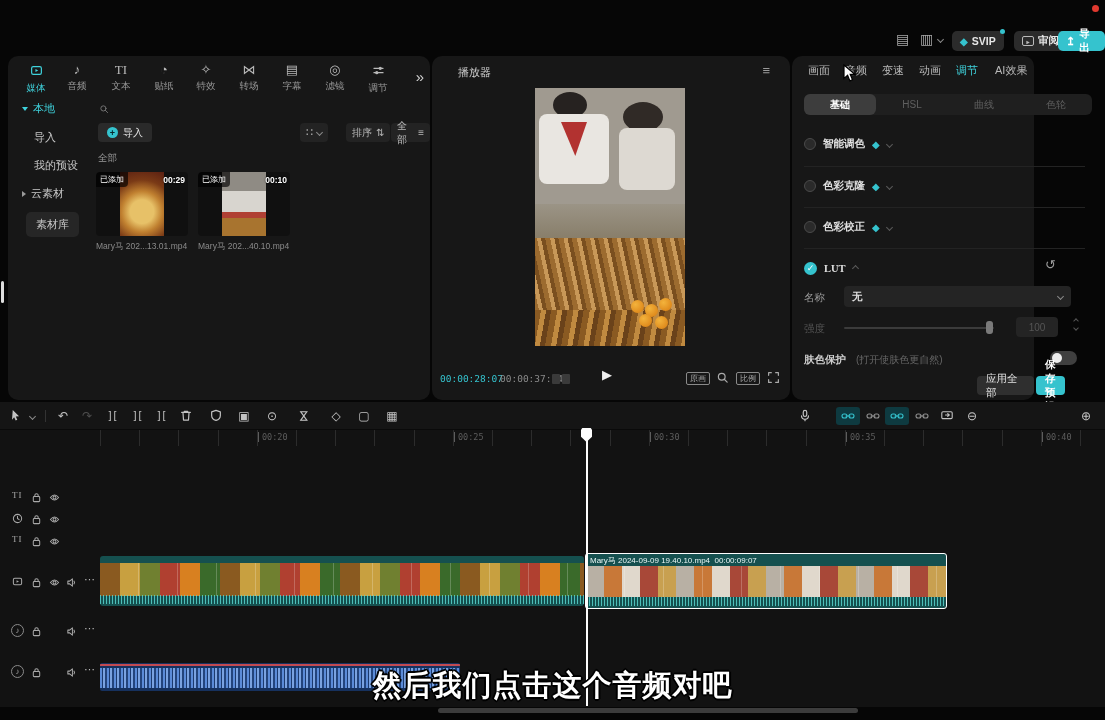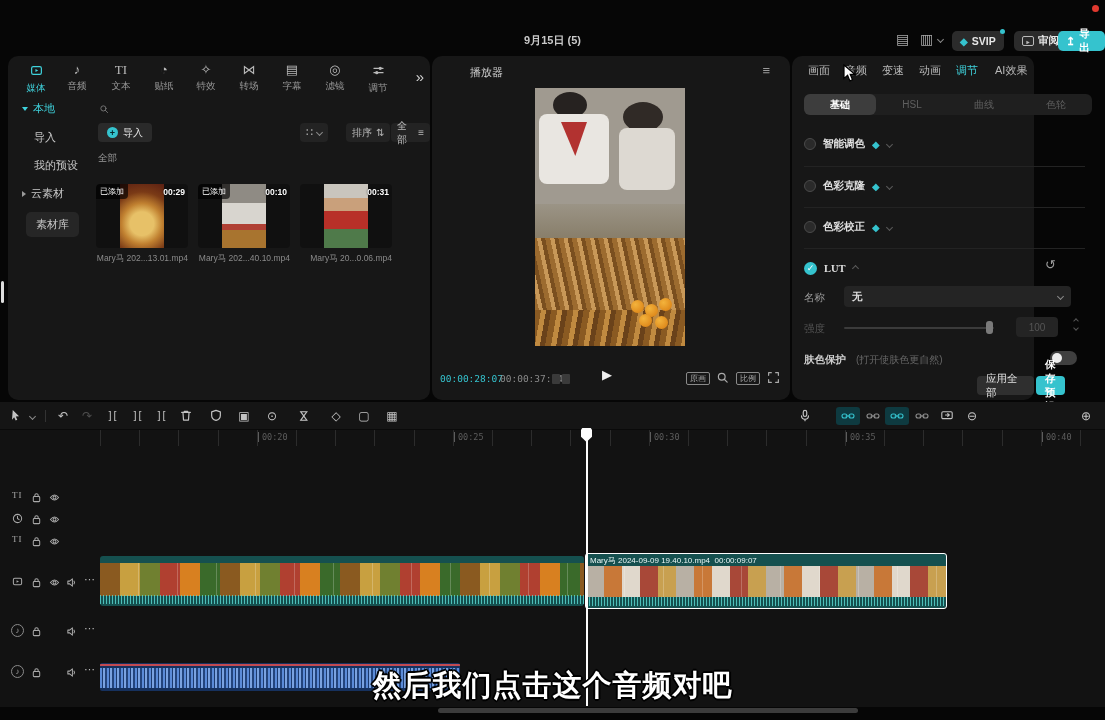--- a/index.html
+++ b/index.html
@@ -31,32 +31,32 @@
   .msb-caret{width:0;height:0;border-left:3.5px solid transparent;border-right:3.5px solid transparent;border-top:4.5px solid #3fd2dc;}
   .msb-caret.r{border-top:3.5px solid transparent;border-bottom:3.5px solid transparent;border-left:4.5px solid #9a9a9a;border-right:none;}
   .msb-pill{background:#262626;border-radius:5px;padding:5px 10px;}
   .search{position:absolute;left:86px;top:44px;width:338px;height:18px;background:#242424;border:none;border-radius:4px;color:#ddd;font-size:9.5px;padding:0 6px 0 20px;outline:none;}
   .search::placeholder{color:#666;}
   .search-mag{position:absolute;left:91px;top:48px;color:#777;}
   .import-btn{position:absolute;left:90px;top:67px;height:19px;background:#2a2a2a;border-radius:4px;display:flex;align-items:center;gap:5px;padding:0 9px;color:#e3e3e3;font-size:10px;}
   .plus-circle{width:11px;height:11px;border-radius:50%;background:#35c3ce;color:#06272b;font-size:9px;font-weight:bold;display:inline-flex;align-items:center;justify-content:center;}
   .ctl{position:absolute;top:67px;height:19px;display:flex;align-items:center;gap:4px;color:#b9b9b9;font-size:10px;background:#232323;border-radius:4px;padding:0 6px;}
   .sect-label{position:absolute;left:90px;top:96px;font-size:9.5px;color:#9a9a9a;}
-  .card{position:absolute;top:128px;width:92px;text-align:right;}
+  .card{position:absolute;top:116px;width:92px;}
   .card-img{position:relative;width:92px;height:64px;background:#101010;border-radius:4px;overflow:hidden;}
   .ph{position:absolute;left:24px;top:0;width:44px;height:64px;}
   .ph-pizza{background:radial-gradient(circle at 50% 62%,#e7c168 0 26%,#c08030 45%,#7a3a16 70%,#5a1f12 100%);}
   .ph-girl{background:linear-gradient(180deg,#8f8b84 0 30%,#d8d5cf 30% 62%,#b04034 62% 72%,#a8742f 72% 100%);}
   .ph-boy{background:linear-gradient(180deg,#c9c5bd 0 22%,#c9a07b 22% 42%,#b83028 42% 70%,#4f7a4a 70% 100%);}
   .badge{position:absolute;left:0;top:0;background:rgba(0,0,0,.65);color:#fff;font-size:8px;padding:2px 4px;border-radius:4px 0 4px 0;}
   .dur{position:absolute;right:3px;top:3px;color:#fff;font-size:8.5px;font-weight:bold;text-shadow:0 0 2px #000;}
   .card-name{margin-top:5px;font-size:8.5px;color:#8a8a8a;white-space:nowrap;overflow:hidden;}
   
   .center-panel{left:432px;top:56px;width:358px;height:344px;}
-  .ptitle{position:absolute;left:38px;top:9px;font-size:11px;color:#cfcfcf;}
+  .ptitle{position:absolute;left:26px;top:9px;font-size:11px;color:#cfcfcf;}
   .pmenu{position:absolute;right:20px;top:8px;font-size:13px;color:#9a9a9a;}
   .video{position:absolute;left:103px;top:32px;width:150px;height:258px;background:#a09a90;overflow:hidden;}
   .v-hair1{position:absolute;left:18px;top:4px;width:34px;height:26px;border-radius:50%;background:#262220;}
   .v-hair2{position:absolute;left:88px;top:14px;width:40px;height:30px;border-radius:50%;background:#302a26;}
   .v-shirt{position:absolute;left:4px;top:26px;width:70px;height:70px;border-radius:8px;background:#e9e6e1;}
   .v-shirt2{position:absolute;left:84px;top:40px;width:56px;height:62px;border-radius:8px;background:#ddd9d2;}
   .v-scarf{position:absolute;left:26px;top:34px;width:26px;height:34px;background:#b23230;clip-path:polygon(0 0,100% 0,55% 100%);}
   .v-counter{position:absolute;left:0;top:116px;width:150px;height:44px;background:linear-gradient(180deg,#9b9486 0,#837862 100%);}
   .v-skewers{position:absolute;left:0;top:150px;width:150px;height:78px;background:repeating-linear-gradient(78deg,#9c6b2f 0 5px,#c89858 5px 9px,#7a4f1f 9px 13px);}
   .v-front{position:absolute;left:0;top:222px;width:150px;height:36px;background:repeating-linear-gradient(100deg,#8a5a22 0 6px,#c08a40 6px 11px,#6a421a 11px 16px);}
@@ -187,21 +187,20 @@
       </symbol>
     <symbol id="s-pointer" viewBox="0 0 14 20">
         <path d="M1 1v13.5l3.6-3.2 2.3 5.6 2.6-1.1-2.3-5.4h4.6z" fill="#fff" stroke="#000" stroke-width="1.2"></path>
       </symbol>
   </defs>
 </svg>
 
 <div id="stage">
 
   <span class="abs rec-dot"></span>
-  <div class="abs win-title">9月15日 (5)</div>
 
   <span class="abs hdr-ic g" style="left:896px">▤</span>
   <span class="abs hdr-ic g" style="left:920px">▥</span>
   <span class="abs chev" style="left:938px;top:37px"></span>
   <div class="pill" style="left:952px">
     <span class="gem">◆</span>
     <span>SVIP</span>
     <span class="svip-dot"></span>
   </div>
   <div class="pill" style="left:1014px">
@@ -311,27 +310,20 @@
       <div class="card-name">Mary马 202...13.01.mp4</div>
     </div>
     <div class="card" style="left:190px">
       <div class="card-img">
         <div class="ph ph-girl"></div>
         <span class="badge">已添加</span>
         <span class="dur">00:10</span>
       </div>
       <div class="card-name">Mary马 202...40.10.mp4</div>
     </div>
-    <div class="card" style="left:292px">
-      <div class="card-img">
-        <div class="ph ph-boy"></div>
-        <span class="dur">00:31</span>
-      </div>
-      <div class="card-name">Mary马 20...0.06.mp4</div>
-    </div>
   </section>
 
   <section class="panel center-panel">
     <div class="ptitle">播放器</div>
     <span class="pmenu g">≡</span>
 
     <div class="video">
       <div class="v-hair1"></div>
       <div class="v-hair2"></div>
       <div class="v-shirt"></div>

